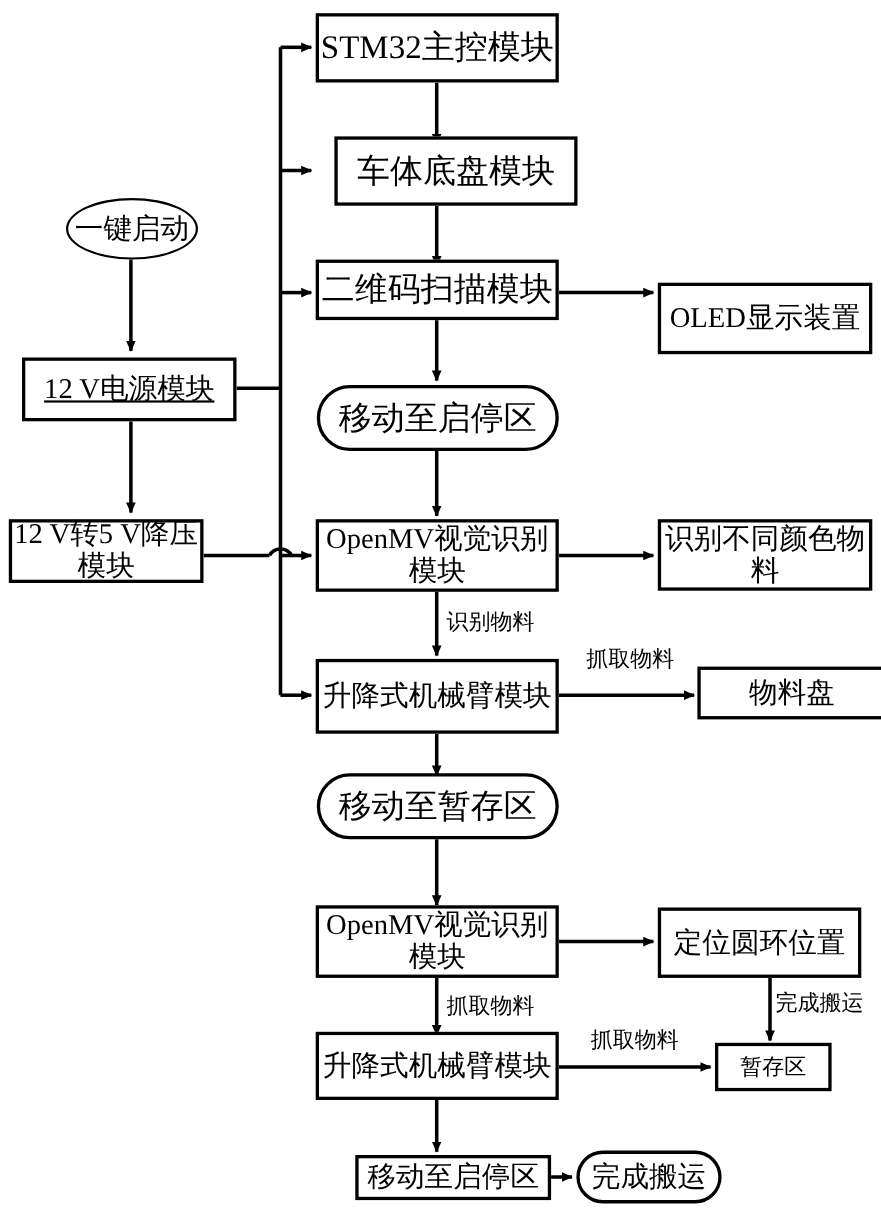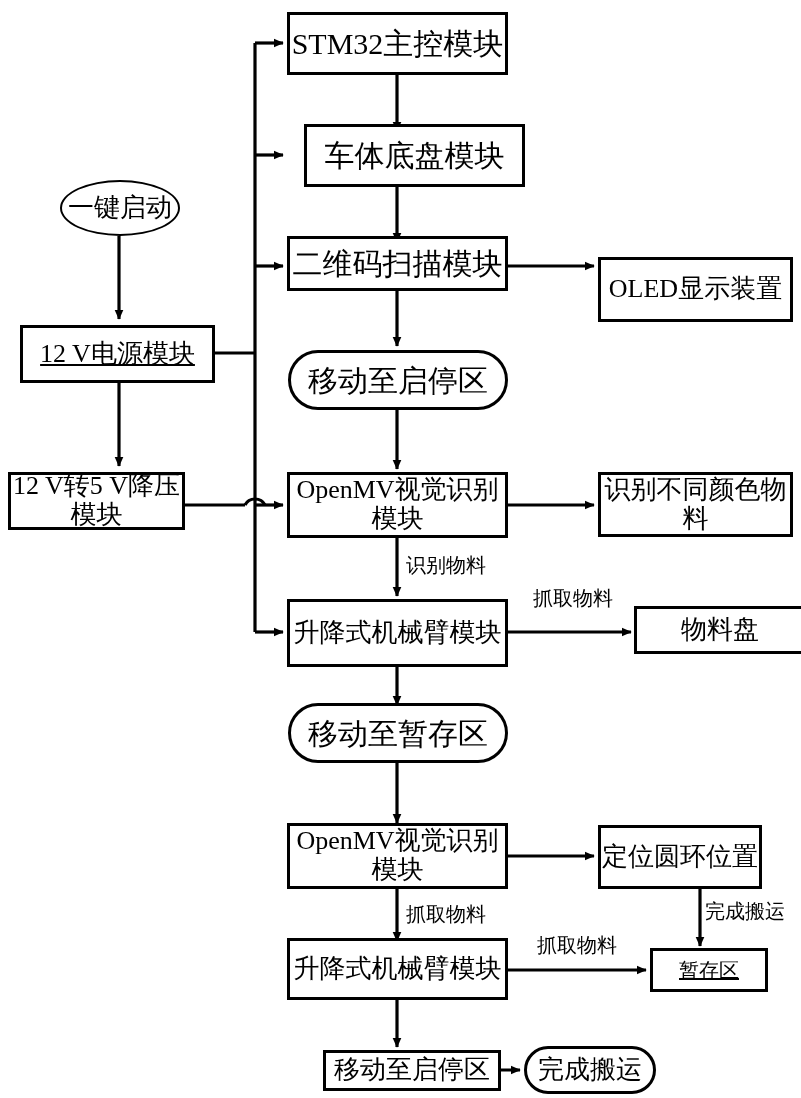--- a/index.html
+++ b/index.html
@@ -139,23 +139,23 @@
   <div class="node fs-21" style="left:323px; top:1050px; width:178px; height:41px;">移动至启停区</div>
 
   <div class="node stadium fs-21" style="left:524px; top:1046px; width:132px; height:48px;">完成搬运</div>
 
   <div class="node fs-21" style="left:598px; top:257px; width:195px; height:65px;">OLED显示装置</div>
 
   <div class="node fs-21" style="left:598px; top:472px; width:195px; height:65px;">识别不同颜色物料</div>
 
   <div class="node fs-21" style="left:634px; top:606px; width:172px; height:48px;">物料盘</div>
 
-  <div class="node fs-21" style="left:598px; top:825px; width:164px; height:64px;">定位圆环位置</div>
+  <div class="node fs-21" style="left:598px; top:825px; width:185px; height:64px;">定位圆环位置</div>
 
-  <div class="node fs-20" style="left:650px; top:948px; width:118px; height:44px;text-decoration:underline;">暂存区</div>
+  <div class="node fs-20" style="left:650px; top:948px; width:106px; height:44px;">暂存区</div>
 
   <div class="edge-label fs-20" style="left:406px; top:552px;">识别物料</div>
 
   <div class="edge-label fs-20" style="left:533px; top:585px;">抓取物料</div>
 
   <div class="edge-label fs-20" style="left:406px; top:901px;">抓取物料</div>
 
   <div class="edge-label fs-20" style="left:537px; top:932px;">抓取物料</div>
 
   <div class="edge-label fs-20" style="left:705px; top:898px;">完成搬运</div>

